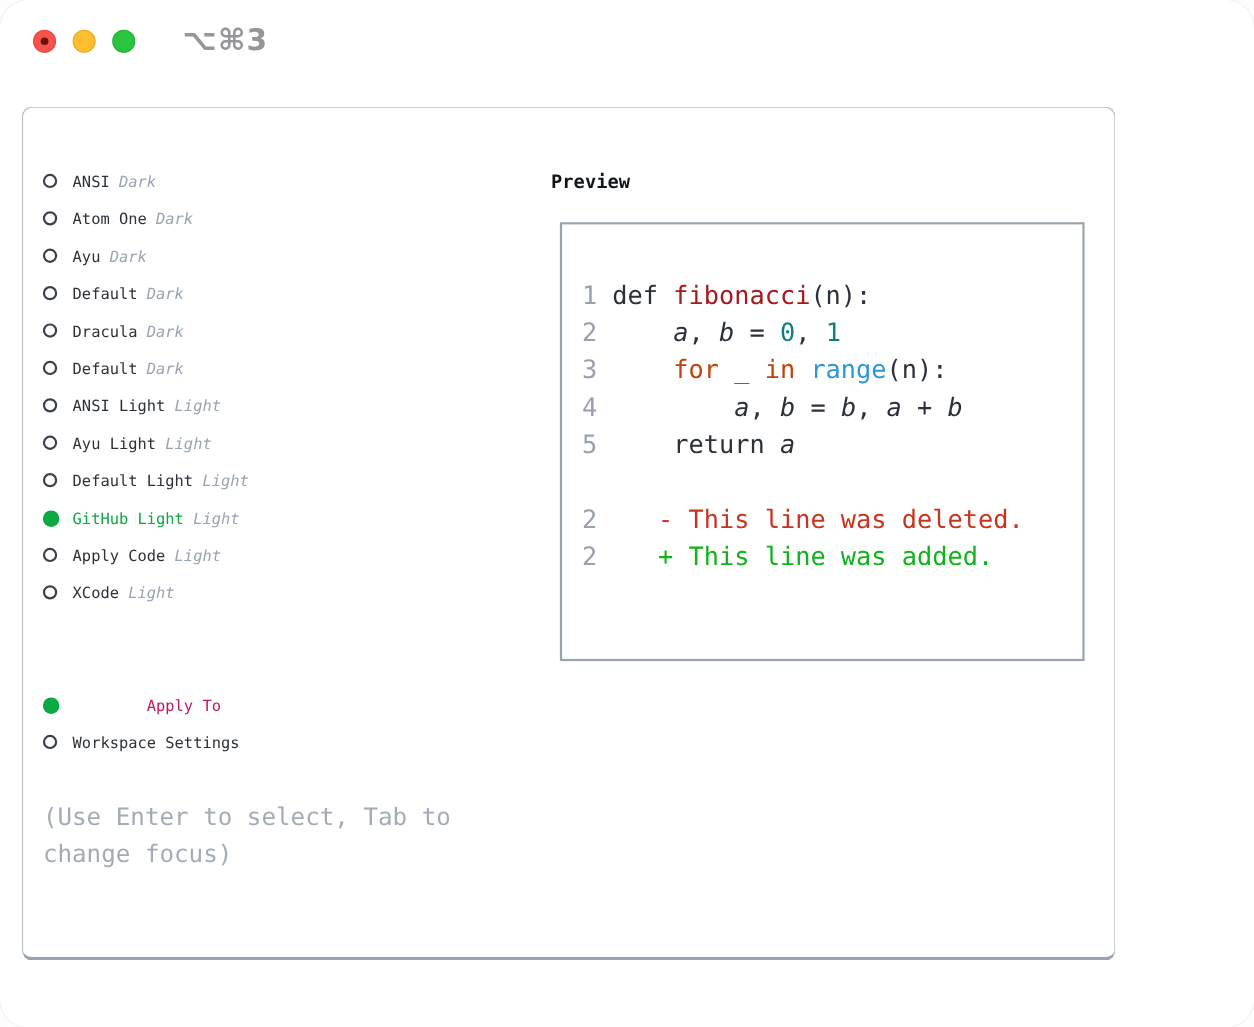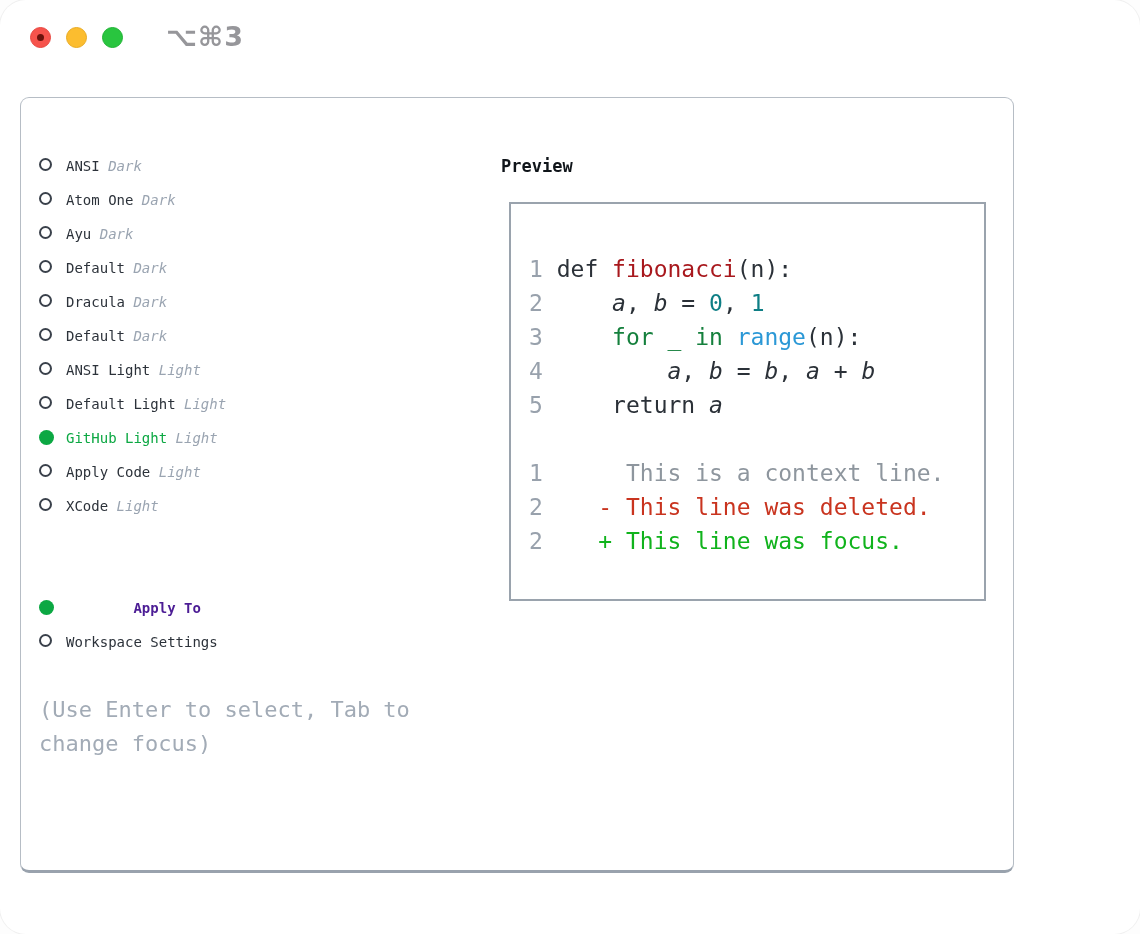--- a/index.html
+++ b/index.html
@@ -32,21 +32,21 @@
     background: #ffffff;
     border: 1.5px solid #b6bdc5; border-bottom: 3px solid #99a2ad;
     border-radius: 9px;
   }
   
   .left-col { position: absolute; left: 18px; top: 51px; width: 440px; }
   .row { height: 34px; line-height: 34px; font-size: 14px; white-space: pre; }
   .marker { display: inline-block; width: 27px; vertical-align: top; }
   .prompt { font-weight: 700; color: #10151a; }
   .hdr { font-weight: 700; color: #10151a; }
-  .hdr-plain { font-weight: 700; color: #4c1d95; }
+  .hdr-plain { font-weight: 400; color: #be185d; }
   .dot {
     display: inline-block; width: 13px; height: 13px; border-radius: 50%;
     border: 2px solid #3a414b; margin-top: 9px;
   }
   .dot-filled { border: 0; width: 15px; height: 15px; background: #0ca843; margin-top: 9px; }
   .tname { color: #2c323a; }
   .tname.sel { color: #0ca843; }
   .variant { font-style: italic; }
   .spacer { height: 34px; }
   .hint {
@@ -85,20 +85,21 @@
     <div class="left-col">
 
       <div id="theme-list">
           <div class="row"><span class="marker"><span class="dot"></span></span><span class="tname">ANSI</span><span class="variant" style="color: rgb(154, 164, 177);"> Dark</span></div>
           <div class="row"><span class="marker"><span class="dot"></span></span><span class="tname">Atom One</span><span class="variant" style="color: rgb(154, 164, 177);"> Dark</span></div>
           <div class="row"><span class="marker"><span class="dot"></span></span><span class="tname">Ayu</span><span class="variant" style="color: rgb(154, 164, 177);"> Dark</span></div>
           <div class="row"><span class="marker"><span class="dot"></span></span><span class="tname">Default</span><span class="variant" style="color: rgb(154, 164, 177);"> Dark</span></div>
           <div class="row"><span class="marker"><span class="dot"></span></span><span class="tname">Dracula</span><span class="variant" style="color: rgb(154, 164, 177);"> Dark</span></div>
           <div class="row"><span class="marker"><span class="dot"></span></span><span class="tname">Default</span><span class="variant" style="color: rgb(154, 164, 177);"> Dark</span></div>
           <div class="row"><span class="marker"><span class="dot"></span></span><span class="tname">ANSI Light</span><span class="variant" style="color: rgb(154, 164, 177);"> Light</span></div>
+          <div class="row"><span class="marker"><span class="dot"></span></span><span class="tname">Ayu Light</span><span class="variant" style="color: rgb(154, 164, 177);"> Light</span></div>
           <div class="row"><span class="marker"><span class="dot"></span></span><span class="tname">Default Light</span><span class="variant" style="color: rgb(154, 164, 177);"> Light</span></div>
           <div class="row"><span class="marker"><span class="dot dot-filled"></span></span><span class="tname sel">GitHub Light</span><span class="variant" style="color: rgb(154, 164, 177);"> Light</span></div>
           <div class="row"><span class="marker"><span class="dot"></span></span><span class="tname">Apply Code</span><span class="variant" style="color: rgb(154, 164, 177);"> Light</span></div>
           <div class="row"><span class="marker"><span class="dot"></span></span><span class="tname">XCode</span><span class="variant" style="color: rgb(154, 164, 177);"> Light</span></div>
         </div>
 
       <div class="spacer"></div>
 
       <div class="row">
         <span class="marker"></span><span class="hdr-plain">Apply To</span>
@@ -111,23 +112,22 @@
 
       <div class="spacer"></div>
 
       <div class="hint">(Use Enter to select, Tab to change focus)</div>
     </div>
 
     <div class="preview-title">Preview</div>
     <div class="preview-box" id="preview-box">
         <div class="code-line"><span class="seg" style="color: rgb(152, 161, 172);">1 </span><span class="seg" style="color: rgb(43, 49, 56);">def </span><span class="seg" style="color: rgb(168, 24, 29);">fibonacci</span><span class="seg" style="color: rgb(43, 49, 56);">(n):</span></div>
         <div class="code-line"><span class="seg" style="color: rgb(152, 161, 172);">2 </span><span class="seg" style="color: rgb(43, 49, 56);">    </span><span class="seg seg-var" style="color: rgb(43, 49, 56);">a</span><span class="seg" style="color: rgb(43, 49, 56);">, </span><span class="seg seg-var" style="color: rgb(43, 49, 56);">b</span><span class="seg" style="color: rgb(43, 49, 56);"> = </span><span class="seg" style="color: rgb(14, 126, 133);">0</span><span class="seg" style="color: rgb(43, 49, 56);">, </span><span class="seg" style="color: rgb(14, 126, 133);">1</span></div>
-        <div class="code-line"><span class="seg" style="color: rgb(152, 161, 172);">3 </span><span class="seg" style="color: #15803d;">    for _ in </span><span class="seg" style="color: rgb(43, 152, 214);">range</span><span class="seg" style="color: rgb(43, 49, 56);">(n):</span></div>
+        <div class="code-line"><span class="seg" style="color: rgb(152, 161, 172);">3 </span><span class="seg" style="color: #c2410c;">    for _ in </span><span class="seg" style="color: rgb(43, 152, 214);">range</span><span class="seg" style="color: rgb(43, 49, 56);">(n):</span></div>
         <div class="code-line"><span class="seg" style="color: rgb(152, 161, 172);">4 </span><span class="seg" style="color: rgb(43, 49, 56);">        </span><span class="seg seg-var" style="color: rgb(43, 49, 56);">a</span><span class="seg" style="color: rgb(43, 49, 56);">, </span><span class="seg seg-var" style="color: rgb(43, 49, 56);">b</span><span class="seg" style="color: rgb(43, 49, 56);"> = </span><span class="seg seg-var" style="color: rgb(43, 49, 56);">b</span><span class="seg" style="color: rgb(43, 49, 56);">, </span><span class="seg seg-var" style="color: rgb(43, 49, 56);">a</span><span class="seg" style="color: rgb(43, 49, 56);"> + </span><span class="seg seg-var" style="color: rgb(43, 49, 56);">b</span></div>
         <div class="code-line"><span class="seg" style="color: rgb(152, 161, 172);">5 </span><span class="seg" style="color: rgb(43, 49, 56);">    return </span><span class="seg seg-var" style="color: rgb(43, 49, 56);">a</span></div>
         <div class="code-line"></div>
-        <div class="code-line"><span class="seg" style="color: rgb(152, 161, 172);">1</span><span class="seg" style="color: rgb(142, 150, 158);">      This is a context line.</span></div>
         <div class="code-line"><span class="seg" style="color: rgb(152, 161, 172);">2</span><span class="seg" style="color: rgb(201, 52, 31); margin-top: 48px;">    - This line was deleted.</span></div>
-        <div class="code-line"><span class="seg" style="color: rgb(152, 161, 172);">2</span><span class="seg" style="color: rgb(16, 179, 28);">    + This line was focus.</span></div>
+        <div class="code-line"><span class="seg" style="color: rgb(152, 161, 172);">2</span><span class="seg" style="color: rgb(16, 179, 28);">    + This line was added.</span></div>
       </div>
 
   </div>
 </div>
 
 </body></html>

